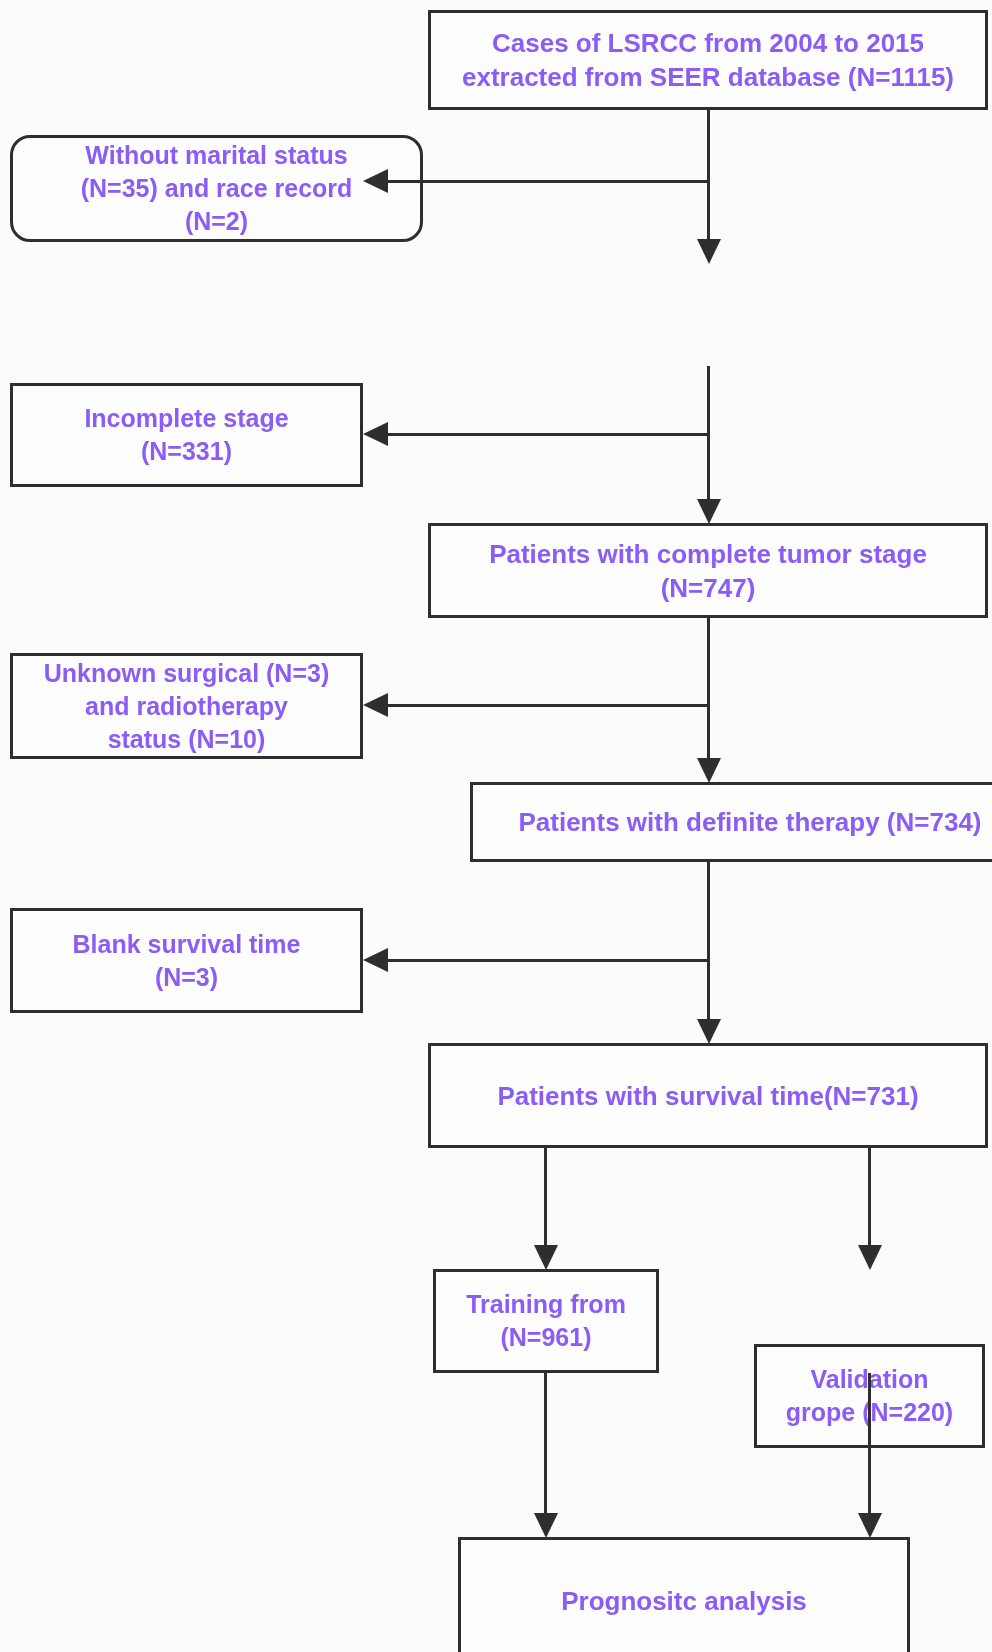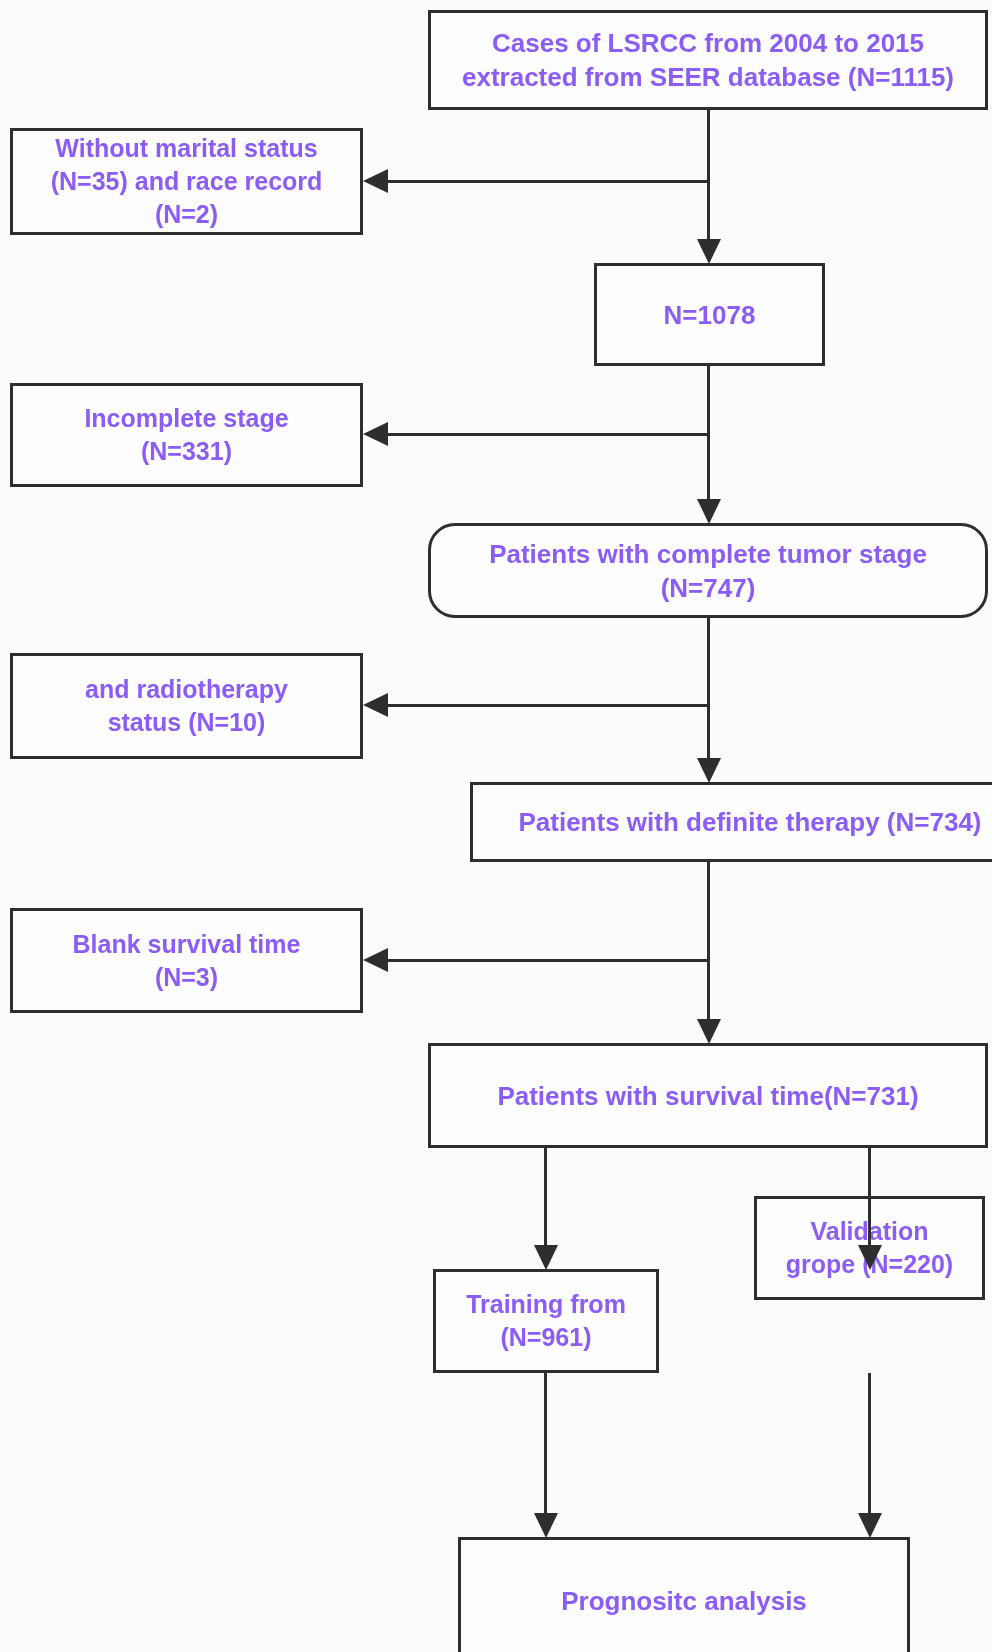--- a/index.html
+++ b/index.html
@@ -44,64 +44,62 @@
 </head>
 <body>
 
 <div class="canvas">
 
   <div class="box" style="left:428px; top:10px; width:560px; height:100px;">
     <div class="line">Cases of LSRCC from 2004 to 2015</div>
     <div class="line">extracted from SEER database (N=1115)</div>
   </div>
 
-  <div class="box" style="left:594px; top:263px; width:231px; height:103px;">
-    <div class="line">N=1078</div>
-  </div>
 
-  <div class="box" style="left:428px; top:523px; width:560px; height:95px;border-radius:27px;">
+  <div class="box" style="left:428px; top:523px; width:560px; height:95px;">
     <div class="line">Patients with complete tumor stage</div>
     <div class="line">(N=747)</div>
   </div>
 
   <div class="box" style="left:428px; top:782px; width:560px; height:80px;margin-left:42px;">
     <div class="line">Patients with definite therapy (N=734)</div>
   </div>
 
   <div class="box" style="left:428px; top:1043px; width:560px; height:105px;">
     <div class="line">Patients with survival time(N=731)</div>
   </div>
 
-  <div class="box side" style="left:10px; top:128px; width:353px; height:107px;">
+  <div class="box side" style="left:10px; top:135px; width:413px; height:107px;border-radius:20px;">
     <div class="line">Without marital status</div>
     <div class="line">(N=35) and race record</div>
     <div class="line">(N=2)</div>
   </div>
 
   <div class="box side" style="left:10px; top:383px; width:353px; height:104px;">
     <div class="line">Incomplete stage</div>
     <div class="line">(N=331)</div>
   </div>
 
   <div class="box side" style="left:10px; top:653px; width:353px; height:106px;">
+    <div class="line">Unknown surgical (N=3)</div>
     <div class="line">and radiotherapy</div>
     <div class="line">status (N=10)</div>
   </div>
 
   <div class="box side" style="left:10px; top:908px; width:353px; height:105px;">
     <div class="line">Blank survival time</div>
     <div class="line">(N=3)</div>
   </div>
 
   <div class="box side" style="left:433px; top:1269px; width:226px; height:104px;">
     <div class="line">Training from</div>
     <div class="line">(N=961)</div>
   </div>
 
-  <div class="box side" style="left:754px; top:1196px; width:231px; height:104px;">
+  <div class="box side" style="left:754px; top:1344px; width:231px; height:104px;">
     <div class="line">Validation</div>
     <div class="line">grope (N=220)</div>
   </div>
 
   <div class="box" style="left:458px; top:1537px; width:452px; height:128px;">
     <div class="line">Prognositc analysis</div>
   </div>
 
   <div class="vline" style="left:707px; top:110px; height:131px;"></div>
   <div class="arrow-down" style="left:697px; top:239px;"></div>

